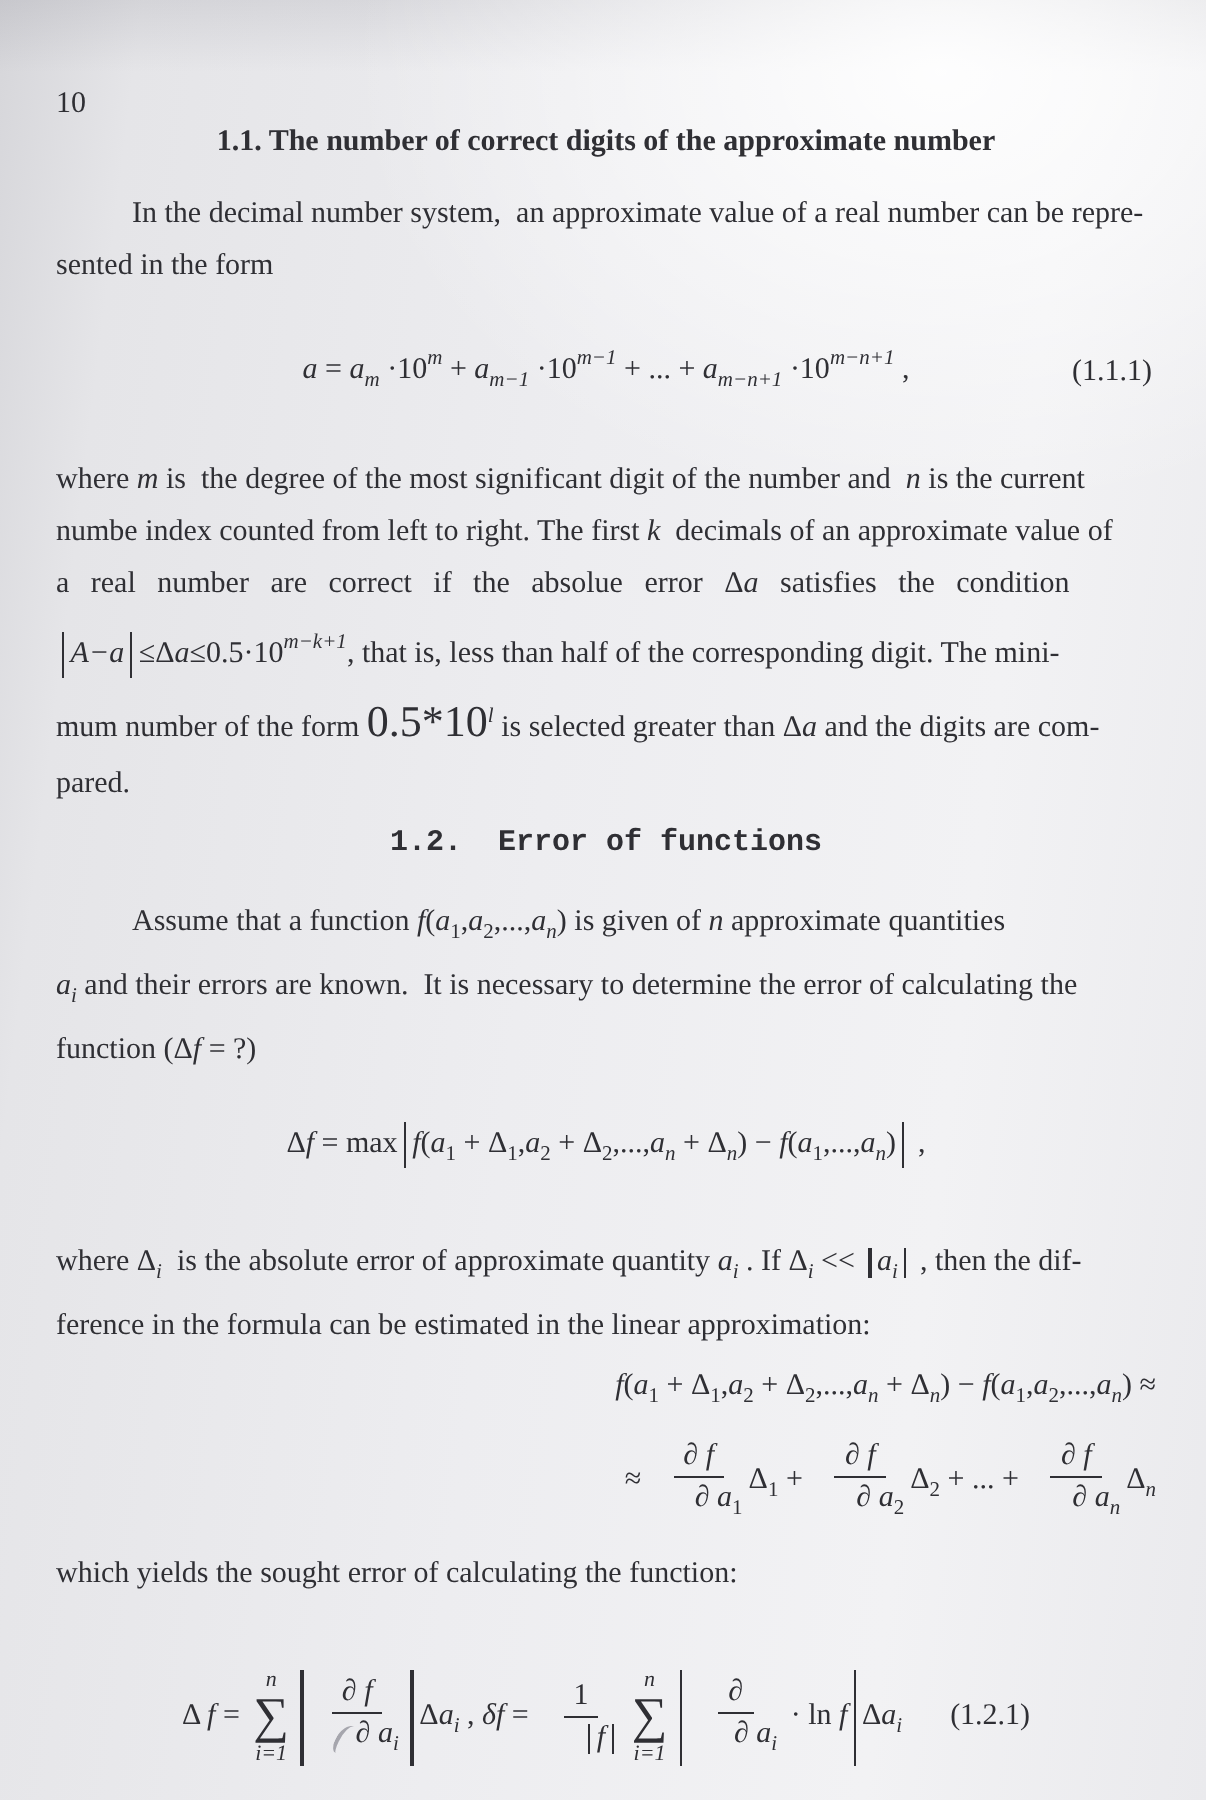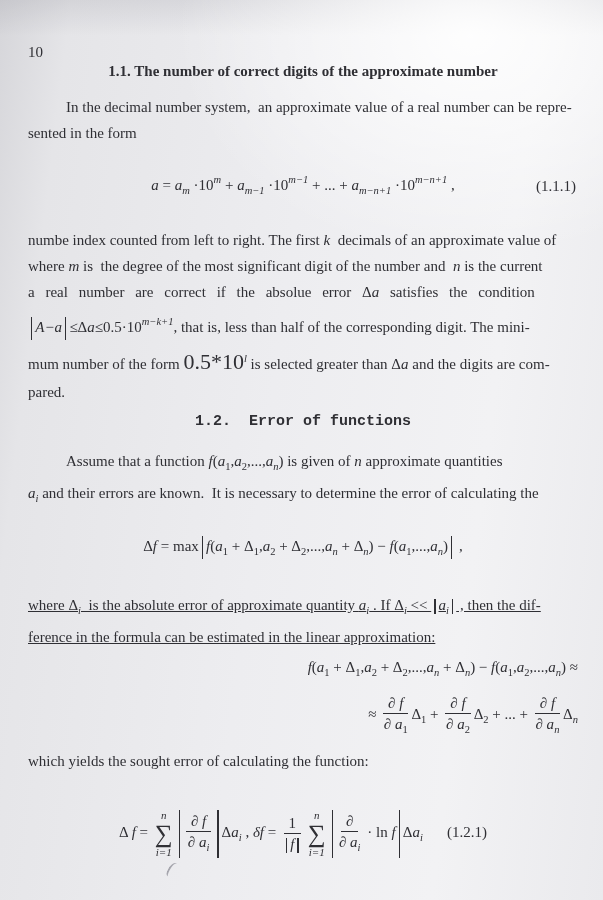--- a/index.html
+++ b/index.html
@@ -18,21 +18,21 @@
   .page-number { text-align:left; margin-bottom:2px; }
   .heading { text-align:center; font-weight:bold; margin-top:2px; white-space:pre; }
   .h12 { margin-top:8px;font-family:Liberation Mono, monospace; }
 
   .para { }
   .mline { display:block; line-height:26px; min-height:26px; }
   .mline.indent { text-indent:38px; }
   .p1 { margin-top:14px; }
   .p2 { margin-top:16px; }
   .p3 { margin-top:18px; }
-  .p4 { margin-top:22px;text-decoration:underline; }
+  .p4 { margin-top:22px; }
   .p5 { margin-top:2px; }
   [data-name="paragraph-condition"] .mline:nth-child(3) { word-spacing:7px; }
   [data-name="paragraph-condition"] .mline:nth-child(4) { line-height:34px; }
   [data-name="paragraph-condition"] .mline:nth-child(5) { line-height:30px; }
 
   .formula { display:block; text-align:center; position:relative; }
   .f111 { margin-top:14px; line-height:40px; }
   .fmax { margin-top:16px; line-height:36px; }
   .flin-line { display:block; text-align:right; padding-left:72px; }
   .flin1 { margin-top:2px; line-height:30px; }
@@ -49,21 +49,21 @@
   .msub, .msup { font-size:10.5px; font-style:italic; white-space:pre; }
   .msub.up, .msup.up { font-style:normal; }
   .msub { vertical-align:-4px; }
   .msup { vertical-align:7px; }
   .mbar { display:inline-block; width:1.3px; background:currentColor; vertical-align:middle; margin:0 3px; }
   .mbar.s { height:15px; }
   .mbar.m { height:23px; }
   .mbar.l { height:48px; }
   .mfrac { display:inline-flex; flex-direction:column; align-items:center; vertical-align:middle; margin:0 3px; line-height:1.2; }
   .mnum { border-bottom:1.2px solid currentColor; padding:0 5px 1px; }
-  .mden { padding-top:1px; }
+  .mden { padding-top:1px;margin-left:20px; }
   .msum { display:inline-flex; flex-direction:column; align-items:center; vertical-align:middle; margin:0 3px; line-height:1; }
   .mst, .msb { font-size:11px; font-style:italic; line-height:1.1; }
   .msg { font-size:25px; line-height:1; }
 
   .smudge {
     position:absolute; left:168px; top:862px; width:9px; height:16px;
     border-left:2.5px solid rgba(95,95,108,.5); border-radius:70% 0 0 40%;
     transform:rotate(26deg);
   }
 </style>
@@ -80,33 +80,34 @@
       <span class="mline indent" data-name="paragraph-line"><span class="mr">In the decimal number system,  an approximate value of a real number can be repre-</span></span>
       <span class="mline" data-name="paragraph-line"><span class="mr">sented in the form</span></span>
     </div>
 
   <div class="formula f111" data-name="equation-1-1-1">
     <span class="math" data-name="equation-1-1-1-body"><span class="mi">a</span><span class="mr"> = </span><span class="mi">a</span><span class="msub">m</span><span class="mr"> ·10</span><span class="msup">m</span><span class="mr"> + </span><span class="mi">a</span><span class="msub">m−1</span><span class="mr"> ·10</span><span class="msup">m−1</span><span class="mr"> + ... + </span><span class="mi">a</span><span class="msub">m−n+1</span><span class="mr"> ·10</span><span class="msup">m−n+1</span><span class="mr"> ,</span></span>
     <span class="eqnum-abs" data-name="equation-number-1-1-1">(1.1.1)</span>
   </div>
 
   <div class="para p2" data-name="paragraph-condition">
+      <span class="mline" data-name="paragraph-line"><span class="mr">where </span><span class="mi">m</span><span class="mr"> is  the degree of the most significant digit of the number and  </span><span class="mi">n</span><span class="mr"> is the current</span></span>
       <span class="mline" data-name="paragraph-line"><span class="mr">numbe index counted from left to right. The first </span><span class="mi">k</span><span class="mr">  decimals of an approximate value of</span></span>
-      <span class="mline" data-name="paragraph-line"><span class="mr">where </span><span class="mi">m</span><span class="mr"> is  the degree of the most significant digit of the number and  </span><span class="mi">n</span><span class="mr"> is the current</span></span>
       <span class="mline" data-name="paragraph-line"><span class="mr">a real number are correct if the absolue error Δ</span><span class="mi">a</span><span class="mr"> satisfies the condition</span></span>
       <span class="mline" data-name="paragraph-line"><span class="mbar m"></span><span class="mi">A−a</span><span class="mbar m"></span><span class="mr">≤Δ</span><span class="mi">a</span><span class="mr">≤0.5·10</span><span class="msup">m−k+1</span><span class="mr">, that is, less than half of the corresponding digit. The mini-</span></span>
       <span class="mline" data-name="paragraph-line"><span class="mr">mum number of the form </span><span class="mlg">0.5*10</span><span class="msup">l</span><span class="mr"> is selected greater than Δ</span><span class="mi">a</span><span class="mr"> and the digits are com-</span></span>
       <span class="mline" data-name="paragraph-line"><span class="mr">pared.</span></span>
     </div>
 
   <div class="heading h12" data-name="section-heading-1-2">1.2.  Error of functions</div>
 
   <div class="para p3" data-name="paragraph-assume">
       <span class="mline indent" data-name="paragraph-line"><span class="mr">Assume that a function </span><span class="mi">f</span><span class="mr">(</span><span class="mi">a</span><span class="msub up">1</span><span class="mr">,</span><span class="mi">a</span><span class="msub up">2</span><span class="mr">,...,</span><span class="mi">a</span><span class="msub">n</span><span class="mr">) is given of </span><span class="mi">n</span><span class="mr"> approximate quantities</span></span>
       <span class="mline" data-name="paragraph-line"><span class="mi">a</span><span class="msub">i</span><span class="mr"> and their errors are known.  It is necessary to determine the error of calculating the</span></span>
+      <span class="mline" data-name="paragraph-line"><span class="mr">function (Δ</span><span class="mi">f</span><span class="mr"> = ?)</span></span>
     </div>
 
   <div class="formula fmax" data-name="equation-delta-f-max">
     <span class="math" data-name="equation-delta-f-max-body"><span class="mr">Δ</span><span class="mi">f</span><span class="mr"> = max</span><span class="mbar m"></span><span class="mi">f</span><span class="mr">(</span><span class="mi">a</span><span class="msub up">1</span><span class="mr"> + Δ</span><span class="msub up">1</span><span class="mr">,</span><span class="mi">a</span><span class="msub up">2</span><span class="mr"> + Δ</span><span class="msub up">2</span><span class="mr">,...,</span><span class="mi">a</span><span class="msub">n</span><span class="mr"> + Δ</span><span class="msub">n</span><span class="mr">) − </span><span class="mi">f</span><span class="mr">(</span><span class="mi">a</span><span class="msub up">1</span><span class="mr">,...,</span><span class="mi">a</span><span class="msub">n</span><span class="mr">)</span><span class="mbar m"></span><span class="mr"> ,</span></span>
   </div>
 
   <div class="para p4" data-name="paragraph-where-delta">
       <span class="mline" data-name="paragraph-line"><span class="mr">where Δ</span><span class="msub">i</span><span class="mr">  is the absolute error of approximate quantity </span><span class="mi">a</span><span class="msub">i</span><span class="mr"> . If Δ</span><span class="msub">i</span><span class="mr"> &lt;&lt; </span><span class="mbar s"></span><span class="mi">a</span><span class="msub">i</span><span class="mbar s"></span><span class="mr"> , then the dif-</span></span>
       <span class="mline" data-name="paragraph-line"><span class="mr">ference in the formula can be estimated in the linear approximation:</span></span>
     </div>

